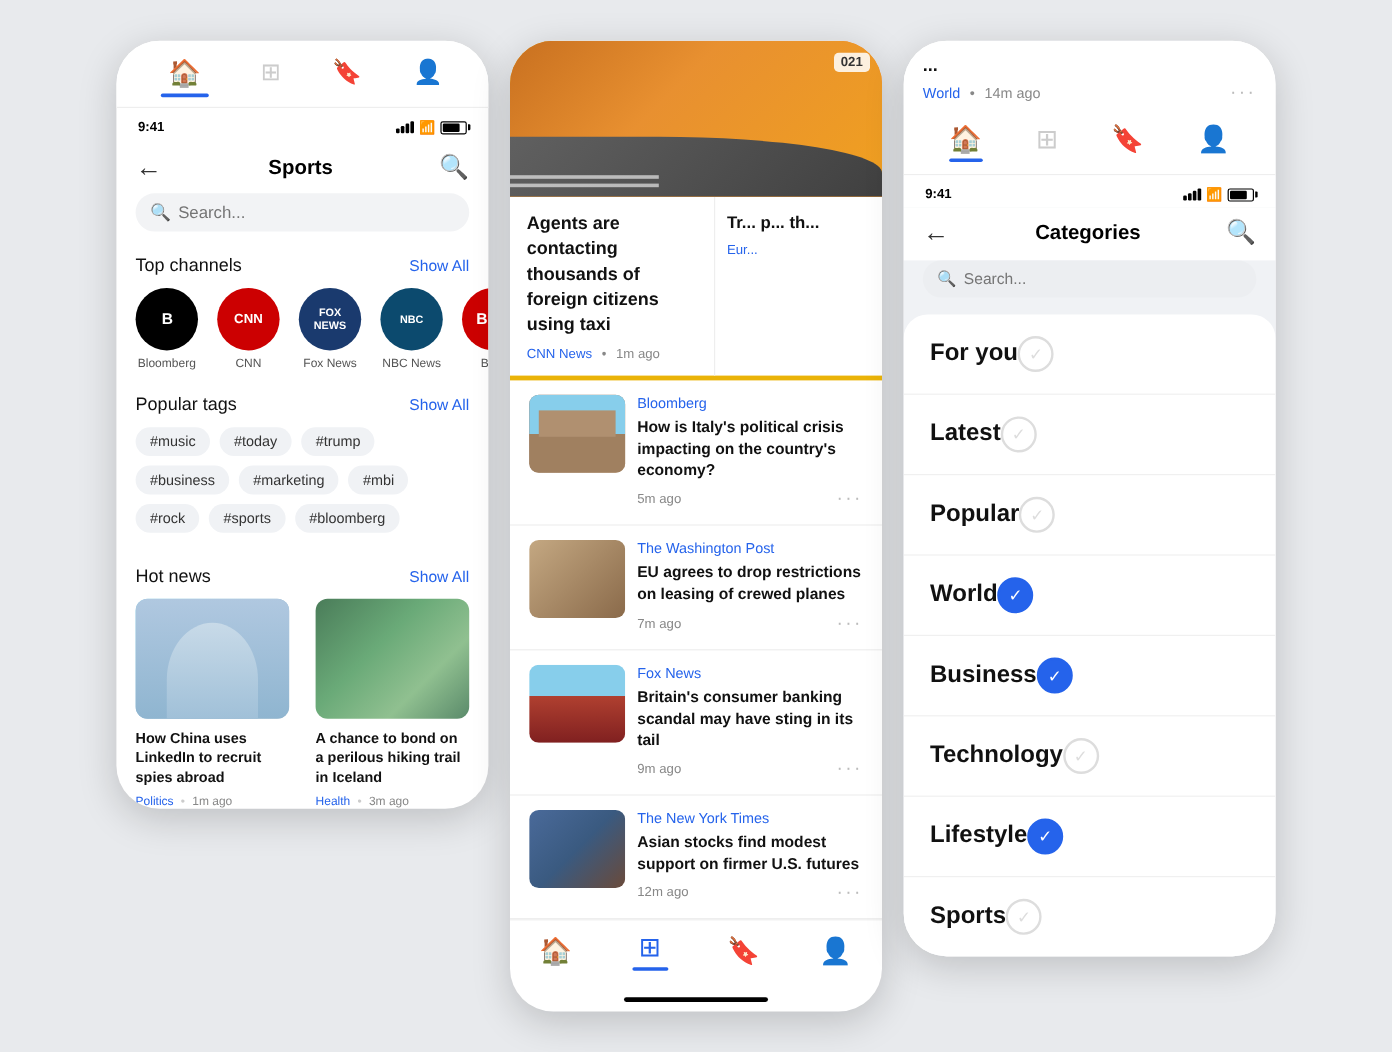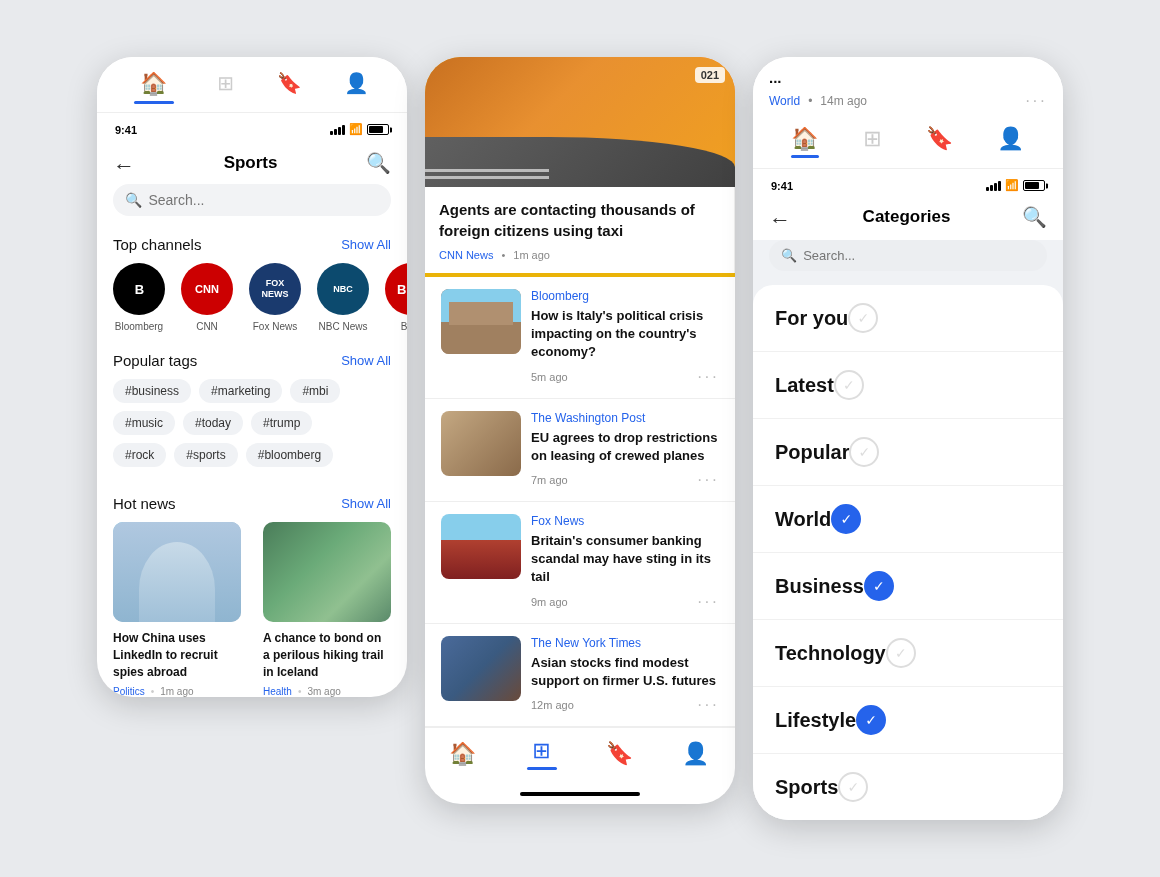--- a/index.html
+++ b/index.html
@@ -324,28 +324,28 @@
       </div>
     </div>
 
     <div class="section-header">
       <span class="section-title">Popular tags</span>
       <span class="show-all">Show All</span>
     </div>
 
     <div class="tags-container">
       <div class="tags-row">
+        <span class="tag">#music</span>
+        <span class="tag">#today</span>
+        <span class="tag">#trump</span>
+      </div>
+      <div class="tags-row">
         <span class="tag">#business</span>
         <span class="tag">#marketing</span>
         <span class="tag">#mbi</span>
-      </div>
-      <div class="tags-row">
-        <span class="tag">#music</span>
-        <span class="tag">#today</span>
-        <span class="tag">#trump</span>
       </div>
       <div class="tags-row">
         <span class="tag">#rock</span>
         <span class="tag">#sports</span>
         <span class="tag">#bloomberg</span>
       </div>
     </div>
 
     <div class="section-header">
       <span class="section-title">Hot news</span>
@@ -391,20 +391,26 @@
       <div style="position:absolute;top:10px;right:10px;background:rgba(255,255,255,0.85);border-radius:4px;padding:2px 6px;font-size:11px;font-weight:700;color:#333;">021</div>
     </div>
 
     <div style="display:flex;border-bottom:4px solid #eab308;">
       <div style="flex:1.1;padding:12px 10px 12px 14px;border-right:1px solid #eee;">
         <div style="font-size:15px;font-weight:700;line-height:1.4;color:#111;margin-bottom:8px;">Agents are contacting thousands of foreign citizens using taxi</div>
         <div style="display:flex;gap:8px;align-items:center;font-size:11px;color:#888;">
           <span style="color:#2563eb;font-weight:500;">CNN News</span>
           <span>•</span>
           <span>1m ago</span>
+        </div>
+      </div>
+      <div style="flex:0.9;padding:12px 10px;overflow:hidden;">
+        <div style="font-size:14px;font-weight:700;line-height:1.4;color:#111;margin-bottom:8px;">Tr... p... th...</div>
+        <div style="display:flex;gap:8px;align-items:center;font-size:11px;color:#888;">
+          <span style="color:#2563eb;">Eur...</span>
         </div>
       </div>
     </div>
 
     <div>
 
       <div class="feed-article-row">
         <div class="feed-thumb bloomberg">
           <div class="thumb-house"></div>
         </div>

